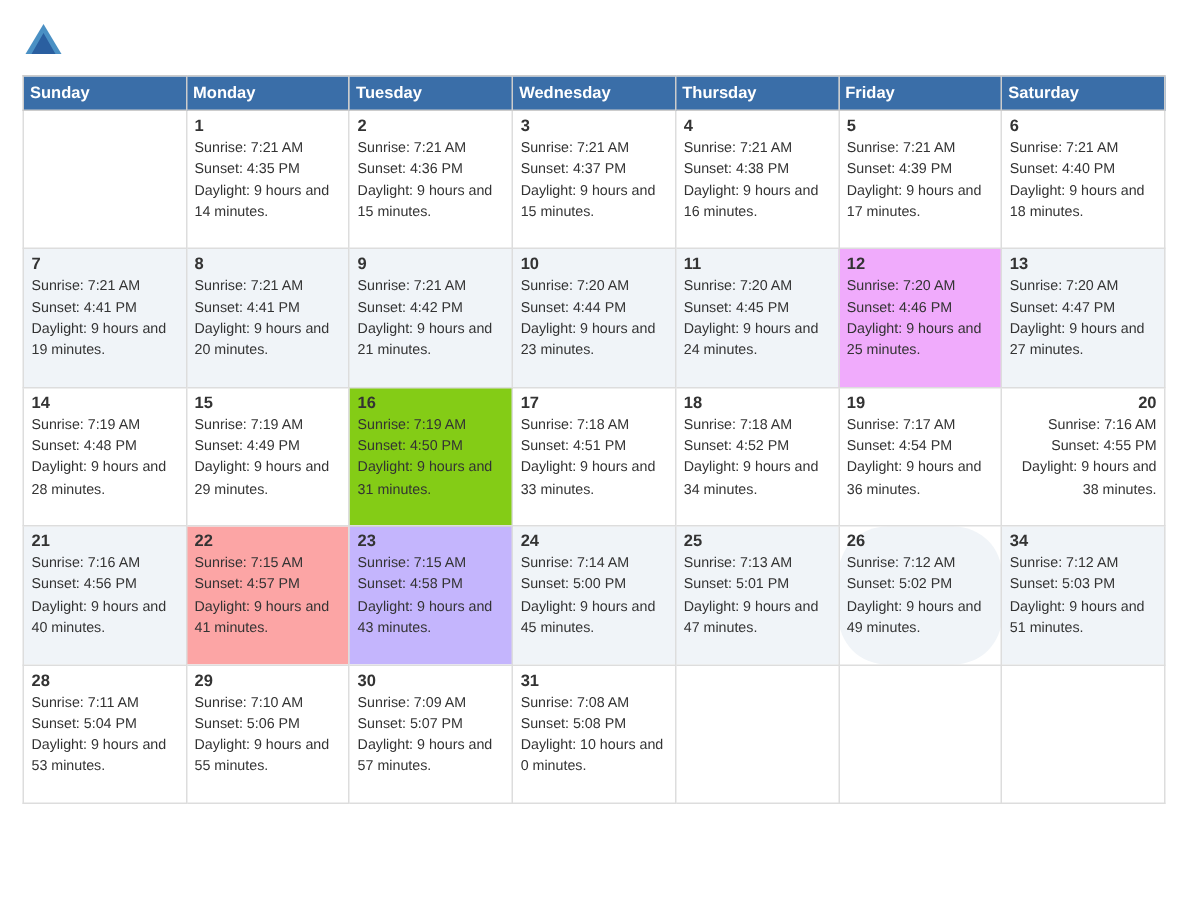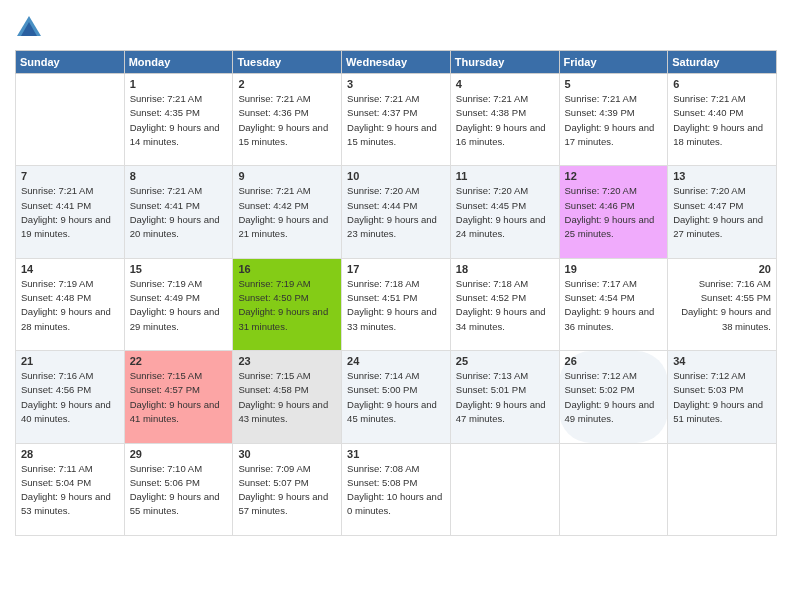--- a/index.html
+++ b/index.html
@@ -228,21 +228,21 @@
         </tr>
         <tr>
           <td style="background: rgb(240, 244, 248);">
             <span class="day-num">21</span>
             <div class="day-info">Sunrise: 7:16 AM<br>Sunset: 4:56 PM<br>Daylight: 9 hours and 40 minutes.</div>
           </td>
           <td style="background: #fca5a5;">
             <span class="day-num">22</span>
             <div class="day-info">Sunrise: 7:15 AM<br>Sunset: 4:57 PM<br>Daylight: 9 hours and 41 minutes.</div>
           </td>
-          <td style="background: #e5e5e5; margin-top: 25px;">
+          <td style="background: #c4b5fd; margin-top: 25px;">
             <span class="day-num">23</span>
             <div class="day-info">Sunrise: 7:15 AM<br>Sunset: 4:58 PM<br>Daylight: 9 hours and 43 minutes.</div>
           </td>
           <td style="background: rgb(240, 244, 248);">
             <span class="day-num">24</span>
             <div class="day-info">Sunrise: 7:14 AM<br>Sunset: 5:00 PM<br>Daylight: 9 hours and 45 minutes.</div>
           </td>
           <td style="background: rgb(240, 244, 248); margin-top: 15px;">
             <span class="day-num">25</span>
             <div class="day-info">Sunrise: 7:13 AM<br>Sunset: 5:01 PM<br>Daylight: 9 hours and 47 minutes.</div>

